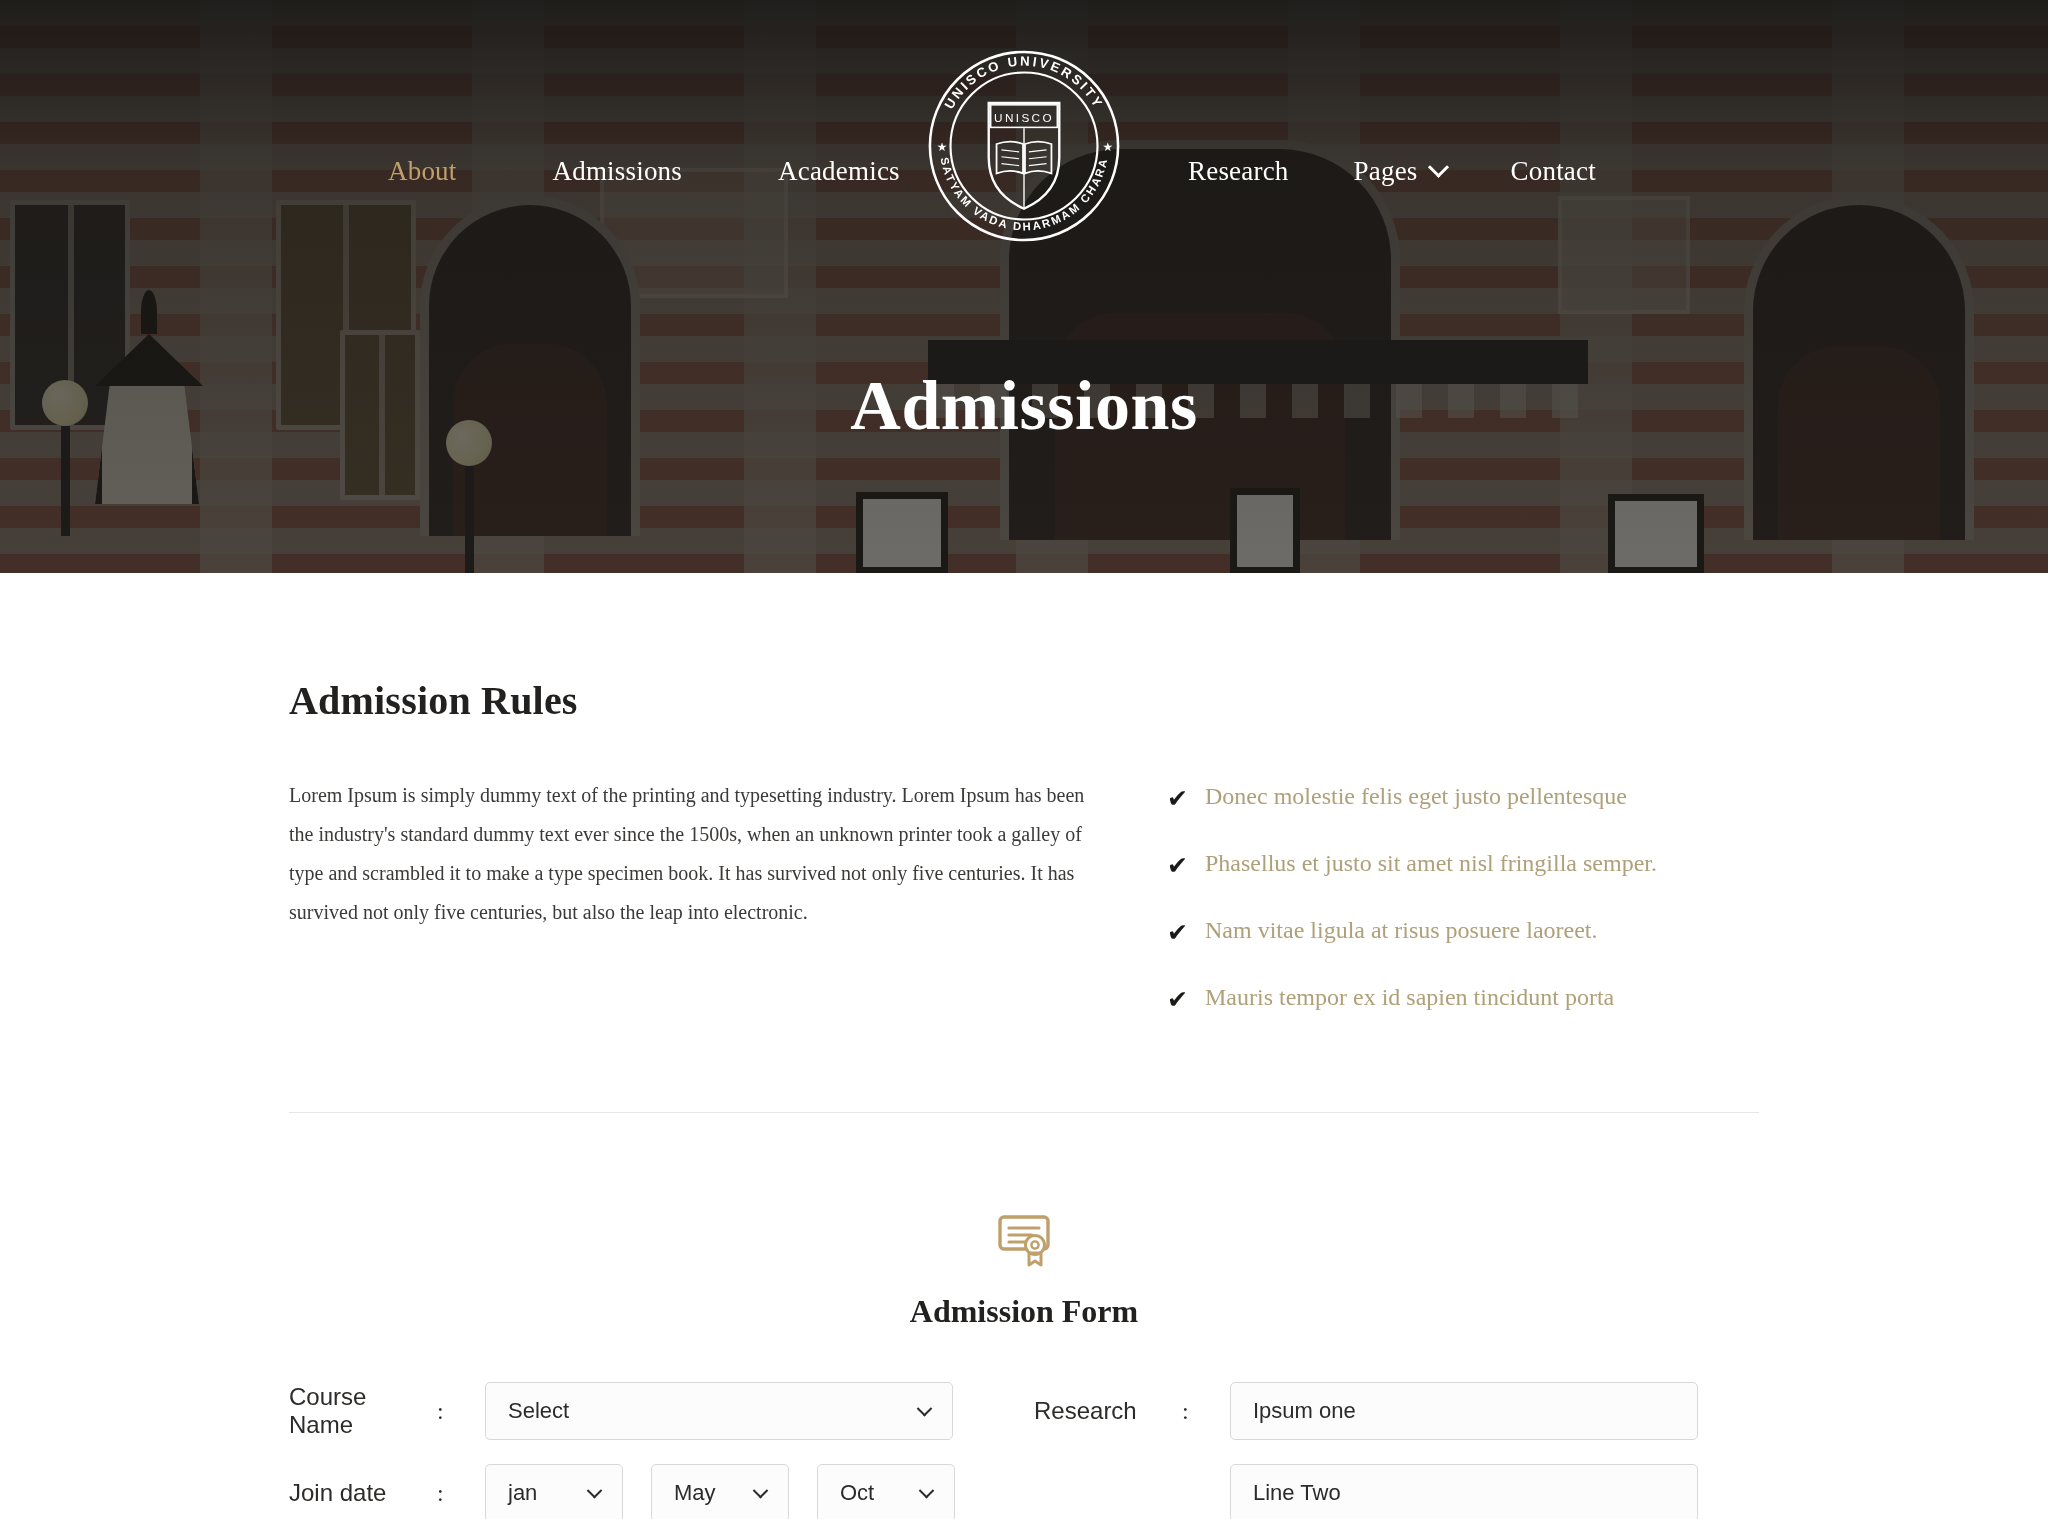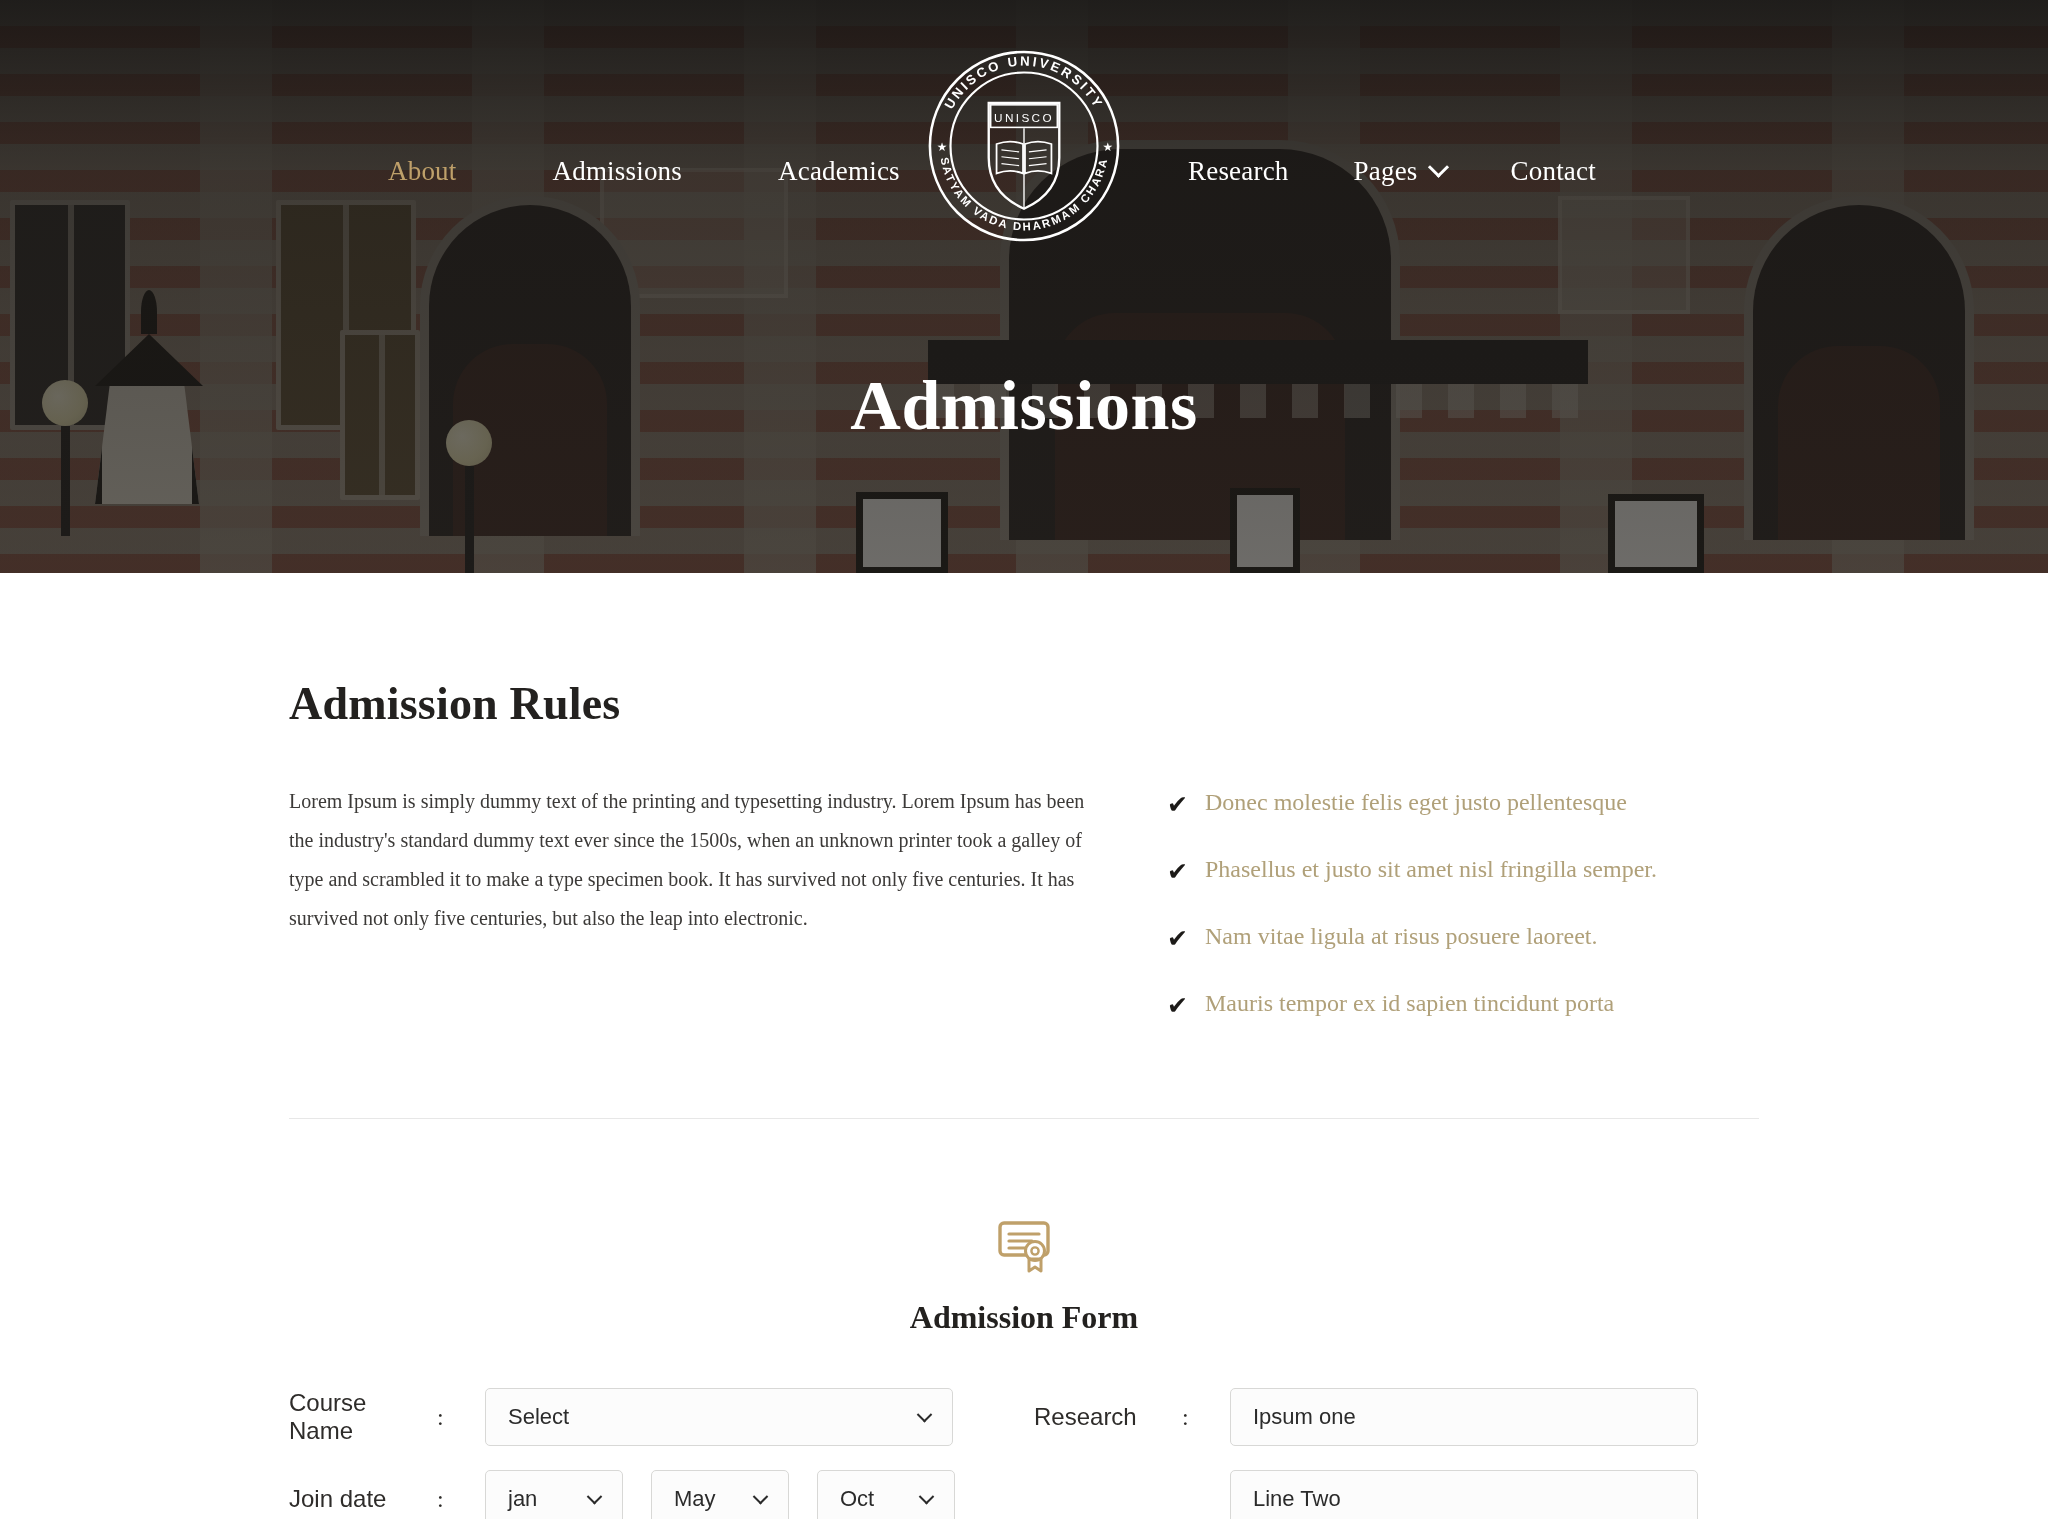--- a/index.html
+++ b/index.html
@@ -161,21 +161,21 @@
     font-family: "Liberation Serif", serif; letter-spacing: 0.5px;
     z-index: 6;
   }
 
   
   .content { width: 2048px; background: #ffffff; }
   .wrap { width: 1470px; margin: 0 auto; }
 
   .rules-section { padding-top: 104px; }
   .rules-title {
-    font-size: 46px; font-weight: bold; color: #23211f;
+    font-size: 40px; font-weight: bold; color: #23211f;
     font-family: "Liberation Serif", serif; letter-spacing: 0.2px;
   }
   .rules-cols { display: flex; margin-top: 52px; }
   .rules-left { width: 800px; }
   .rules-left p {
     font-size: 20px; line-height: 39px; color: #3c3a38;
     font-family: "Liberation Serif", serif;
   }
   .rules-right { flex: 1; padding-left: 78px; padding-top: 6px; }
   .rule-item { display: flex; align-items: flex-start; margin-bottom: 38px; }

